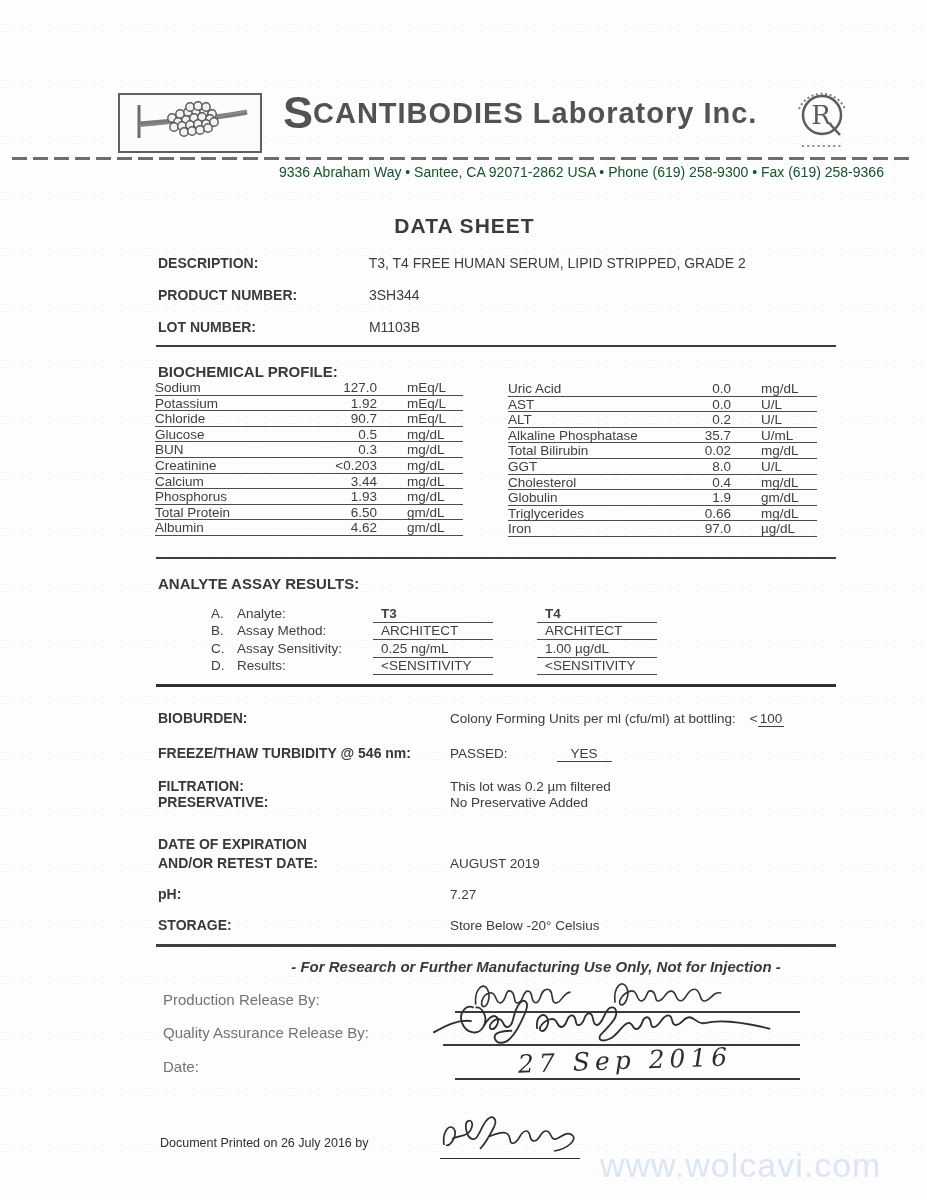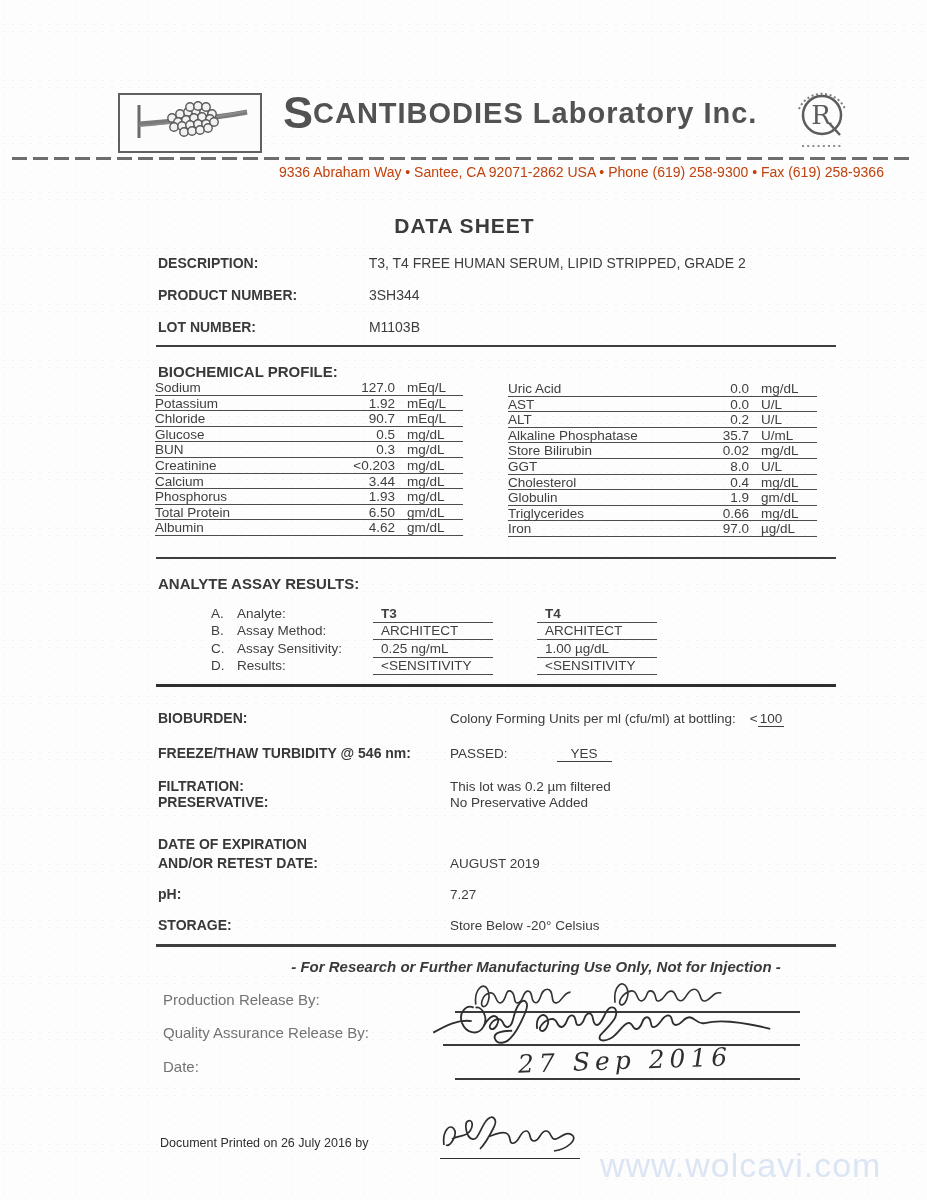--- a/index.html
+++ b/index.html
@@ -16,35 +16,35 @@
   }
   
   .logo-box { position:absolute; left:118px; top:93px; width:140px; height:56px; border:2px solid #606060; background:#fcfcfc; }
   .company { position:absolute; left:283px; top:90px; white-space:nowrap; color:#525252; font-weight:700; letter-spacing:1px; }
   .company .big-s { font-size:45px; line-height:45px; vertical-align:-5px; letter-spacing:0; }
   .company .rest  { font-size:29px; }
   .tagline { position:absolute; left:287px; top:138px; font-size:16.5px; font-style:italic; font-weight:700; color:#575757; white-space:nowrap; }
   .seal { position:absolute; left:788px; top:82px; }
   .header-rule { position:absolute; left:12px; top:157px; width:903px; height:3px;
     background:repeating-linear-gradient(90deg,#6d6d6d 0 15px, transparent 15px 21px); }
-  .address { position:absolute; left:279px; top:164px; font-size:14px; color:#c2410c; white-space:nowrap; }
+  .address { position:absolute; left:279px; top:164px; font-size:14px; color:#14532d; white-space:nowrap; }
   
   .doc-title { position:absolute; left:0; top:214px; width:100%; text-align:center; font-size:21px; font-weight:700; letter-spacing:1px; color:#3b3b3b; }
   .info-row { position:absolute; left:158px; font-size:14px; white-space:nowrap; }
   .info-label { font-weight:700; display:inline-block; width:207px; color:#3a3a3a; }
   
   .rule { position:absolute; left:156px; width:680px; background:#3e3e3e; }
   
   .section-heading { position:absolute; left:158px; font-weight:700; font-size:15px; color:#393939; }
   
   .bio-col { position:absolute; }
   .bio-row { display:flex; align-items:baseline; height:14.6px; line-height:15px; border-bottom:1.6px solid #4c4c4c; font-size:13.5px; color:#3f3f3f; white-space:nowrap; }
   .bio-name { flex:1 1 auto; }
   .bio-val  { width:62px; text-align:right; }
-  .bio-unit { width:56px; padding-left:12px; }
+  .bio-unit { width:56px; padding-left:12px;margin-left:18px; }
   
   .assay { position:absolute; left:211px; top:606px; font-size:13.5px; color:#3f3f3f; }
   .assay-row { display:flex; align-items:baseline; height:15.9px; line-height:15px; margin-bottom:1.6px; }
   .assay-index { width:26px; }
   .assay-label { width:136px; }
   .assay-col { width:112px; padding-left:8px; border-bottom:1.6px solid #4c4c4c; height:15.9px; white-space:nowrap; }
   .assay-gap { width:44px; }
   .assay-bold { font-weight:700; }
   
   .qc-row { position:absolute; left:158px; font-size:13.5px; white-space:nowrap; color:#3c3c3c; }
@@ -205,21 +205,21 @@
         <span class="bio-name">ALT</span>
         <span class="bio-val">0.2</span>
         <span class="bio-unit">U/L</span>
       </div>
     <div class="bio-row">
         <span class="bio-name">Alkaline Phosphatase</span>
         <span class="bio-val">35.7</span>
         <span class="bio-unit">U/mL</span>
       </div>
     <div class="bio-row">
-        <span class="bio-name">Store Bilirubin</span>
+        <span class="bio-name">Total Bilirubin</span>
         <span class="bio-val">0.02</span>
         <span class="bio-unit">mg/dL</span>
       </div>
     <div class="bio-row">
         <span class="bio-name">GGT</span>
         <span class="bio-val">8.0</span>
         <span class="bio-unit">U/L</span>
       </div>
     <div class="bio-row">
         <span class="bio-name">Cholesterol</span>

